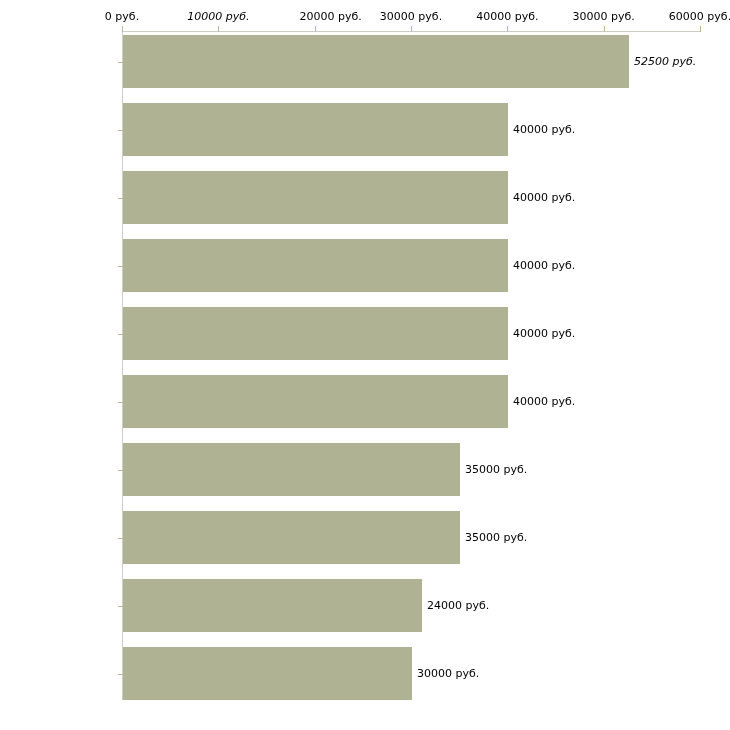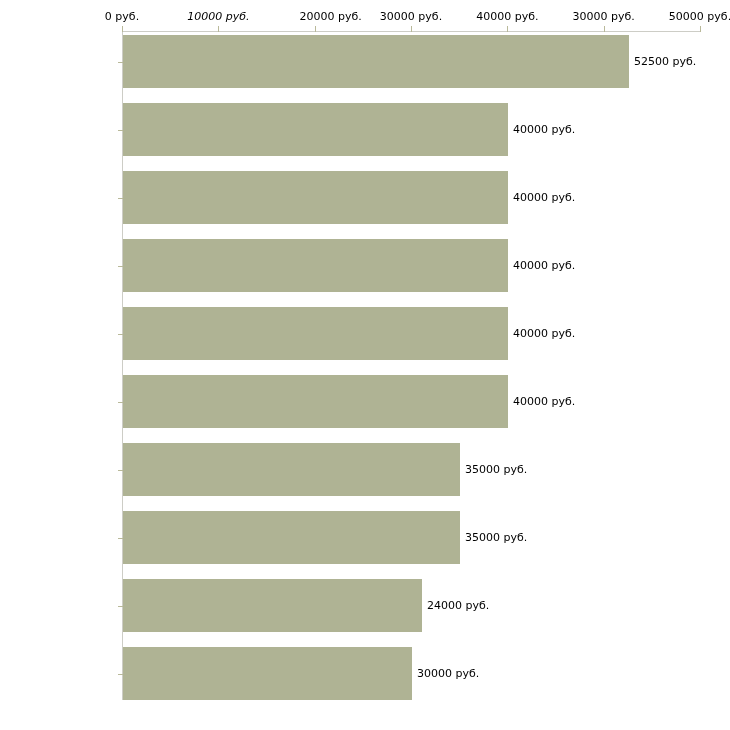--- a/index.html
+++ b/index.html
@@ -102,28 +102,28 @@
       <div class="x-tick" style="left: 603.667px;"></div>
       <div class="x-tick" style="left: 700px;"></div>
     </div>
   <div id="x-labels-layer">
       <div class="x-tick-label" style="left: 122px;">0 руб.</div>
       <div class="x-tick-label" style="left: 218.333px; font-style: italic;">10000 руб.</div>
       <div class="x-tick-label" style="left: 314.667px; margin-left: 16px;">20000 руб.</div>
       <div class="x-tick-label" style="left: 411px;">30000 руб.</div>
       <div class="x-tick-label" style="left: 507.333px;">40000 руб.</div>
       <div class="x-tick-label" style="left: 603.667px;">30000 руб.</div>
-      <div class="x-tick-label" style="left: 700px;">50000 руб.</div>
+      <div class="x-tick-label" style="left: 700px;">60000 руб.</div>
     </div>
 
   <div id="bars-layer">
       <div class="bar-row">
         <div class="y-tick" style="top: 61.5px;"></div>
         <div class="bar" style="top: 35px; width: 506px; background: rgb(175, 179, 148);"></div>
-        <div class="bar-value" style="top: 61.5px; left: 634px;">52500 руб.</div>
+        <div class="bar-value" style="top: 61.5px; left: 634px; font-style: italic;">52500 руб.</div>
       </div>
       <div class="bar-row">
         <div class="y-tick" style="top: 129.5px;"></div>
         <div class="bar" style="top: 103px; width: 385px; background: rgb(175, 179, 148);"></div>
         <div class="bar-value" style="top: 129.5px; left: 513px;">40000 руб.</div>
       </div>
       <div class="bar-row">
         <div class="y-tick" style="top: 197.5px;"></div>
         <div class="bar" style="top: 171px; width: 385px; background: rgb(175, 179, 148);"></div>
         <div class="bar-value" style="top: 197.5px; left: 513px;">40000 руб.</div>

